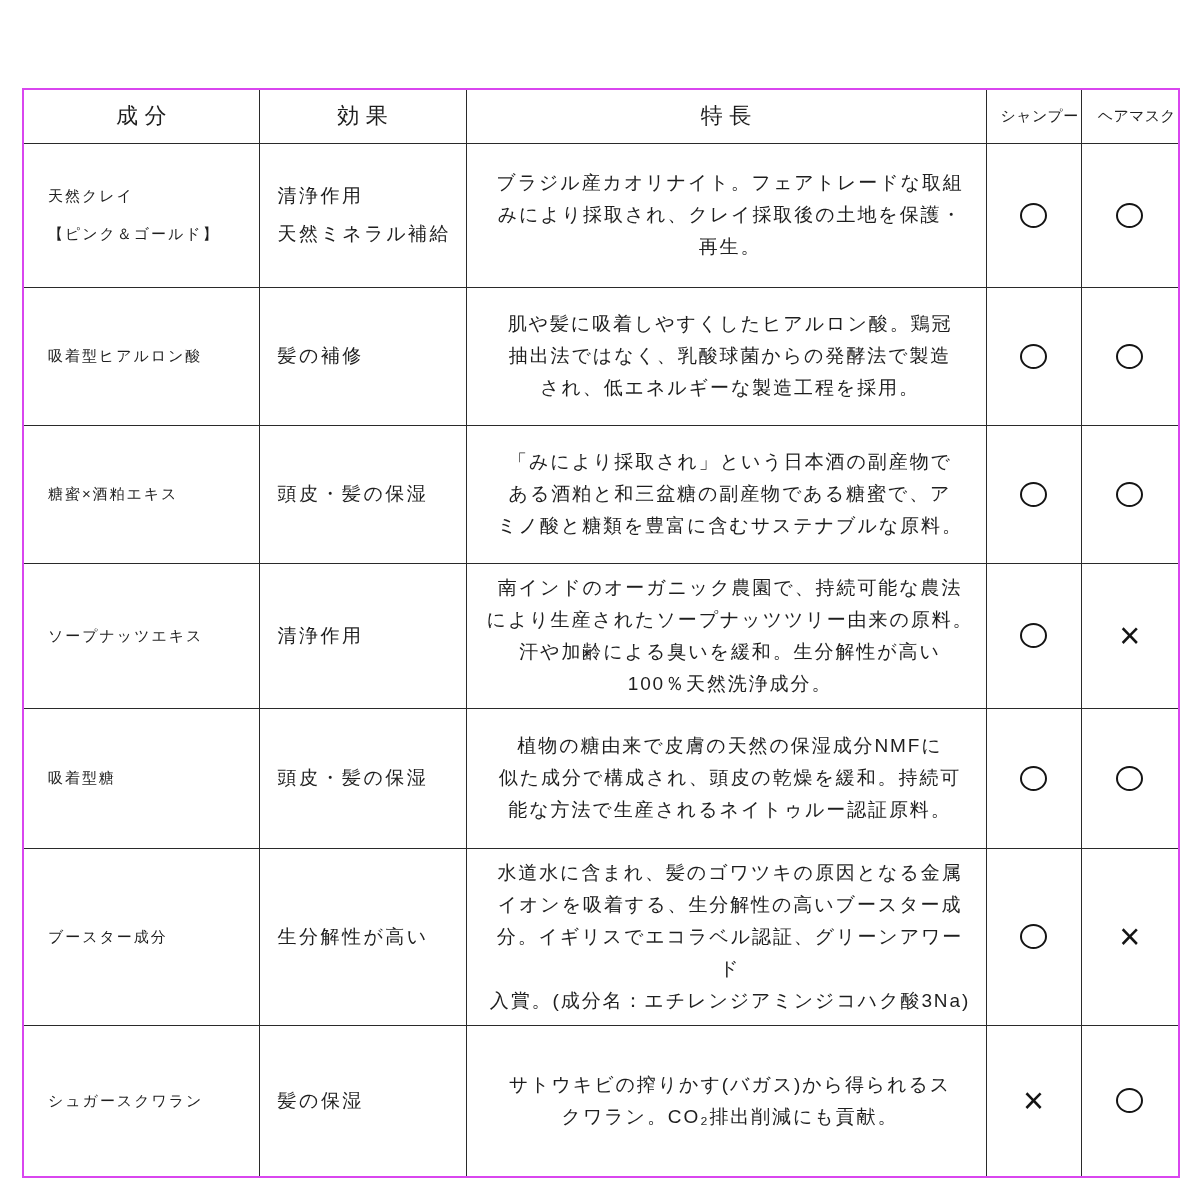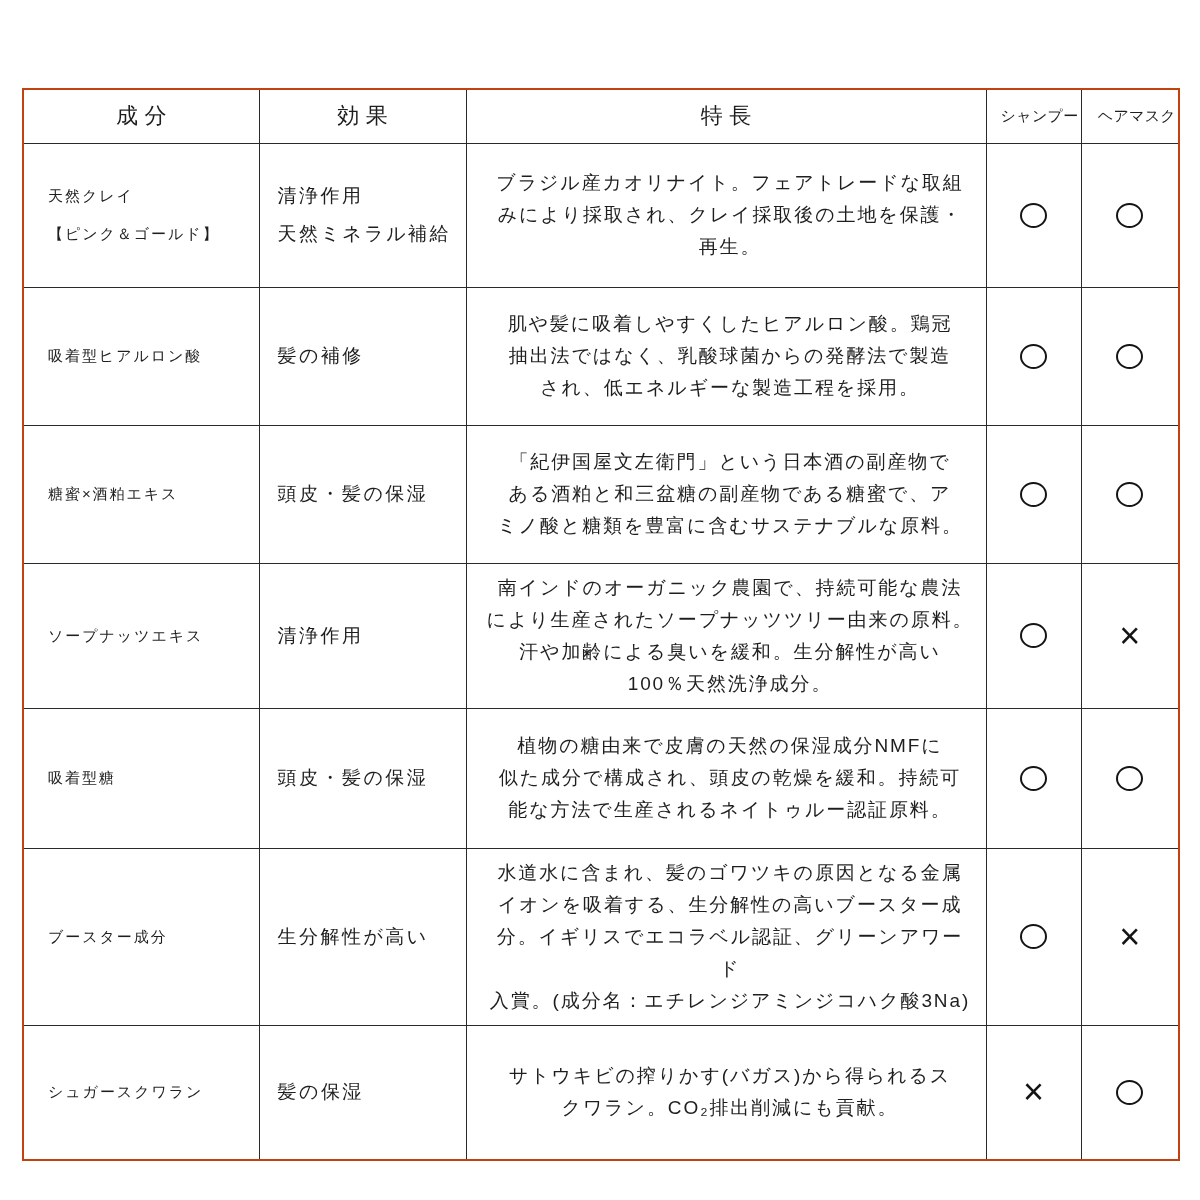--- a/index.html
+++ b/index.html
@@ -19,21 +19,21 @@
     inset: 0;
     background: #ffffff;
   }
   table.ingredient-table {
     position: absolute;
     left: 22px;
     top: 88px;
     width: 1156px;
     border-collapse: collapse;
     table-layout: fixed;
-    border: 2px solid #c2410c;
+    border: 2px solid #d946ef;
   }
   th, td {
     border: 1px solid #2a2a2a;
     vertical-align: middle;
     font-weight: normal;
   }
   thead tr { height: 54px; }
   th.big {
     font-size: 22px;
     letter-spacing: 0.30em;
@@ -45,21 +45,21 @@
     letter-spacing: 0.02em;
     text-align: right;
     padding: 0 2px;
   }
   tbody tr:nth-child(1) { height: 144px; }
   tbody tr:nth-child(2) { height: 138px; }
   tbody tr:nth-child(3) { height: 138px; }
   tbody tr:nth-child(4) { height: 142px; }
   tbody tr:nth-child(5) { height: 140px; }
   tbody tr:nth-child(6) { height: 140px; }
-  tbody tr:nth-child(7) { height: 135px; }
+  tbody tr:nth-child(7) { height: 152px; }
   td.c-ing {
     font-size: 15px;
     letter-spacing: 0.13em;
     line-height: 38px;
     padding-left: 24px;
     padding-right: 8px;
     white-space: pre-line;
   }
   td.c-eff {
     font-size: 19px;
@@ -137,21 +137,21 @@
     <td class="c-feat">肌や髪に吸着しやすくしたヒアルロン酸。鶏冠
 抽出法ではなく、乳酸球菌からの発酵法で製造
 され、低エネルギーな製造工程を採用。</td>
     <td class="c-mark"><span class="circle-mark"></span></td>
     <td class="c-mark"><span class="circle-mark"></span></td>
   </tr>
 
   <tr>
     <td class="c-ing">糖蜜×酒粕エキス</td>
     <td class="c-eff">頭皮・髪の保湿</td>
-    <td class="c-feat">「紀伊国屋文左衛門」という日本酒の副産物で
+    <td class="c-feat">「みにより採取され」という日本酒の副産物で
 ある酒粕と和三盆糖の副産物である糖蜜で、ア
 ミノ酸と糖類を豊富に含むサステナブルな原料。</td>
     <td class="c-mark"><span class="circle-mark"></span></td>
     <td class="c-mark"><span class="circle-mark"></span></td>
   </tr>
 
   <tr>
     <td class="c-ing">ソープナッツエキス</td>
     <td class="c-eff">清浄作用</td>
     <td class="c-feat">南インドのオーガニック農園で、持続可能な農法

